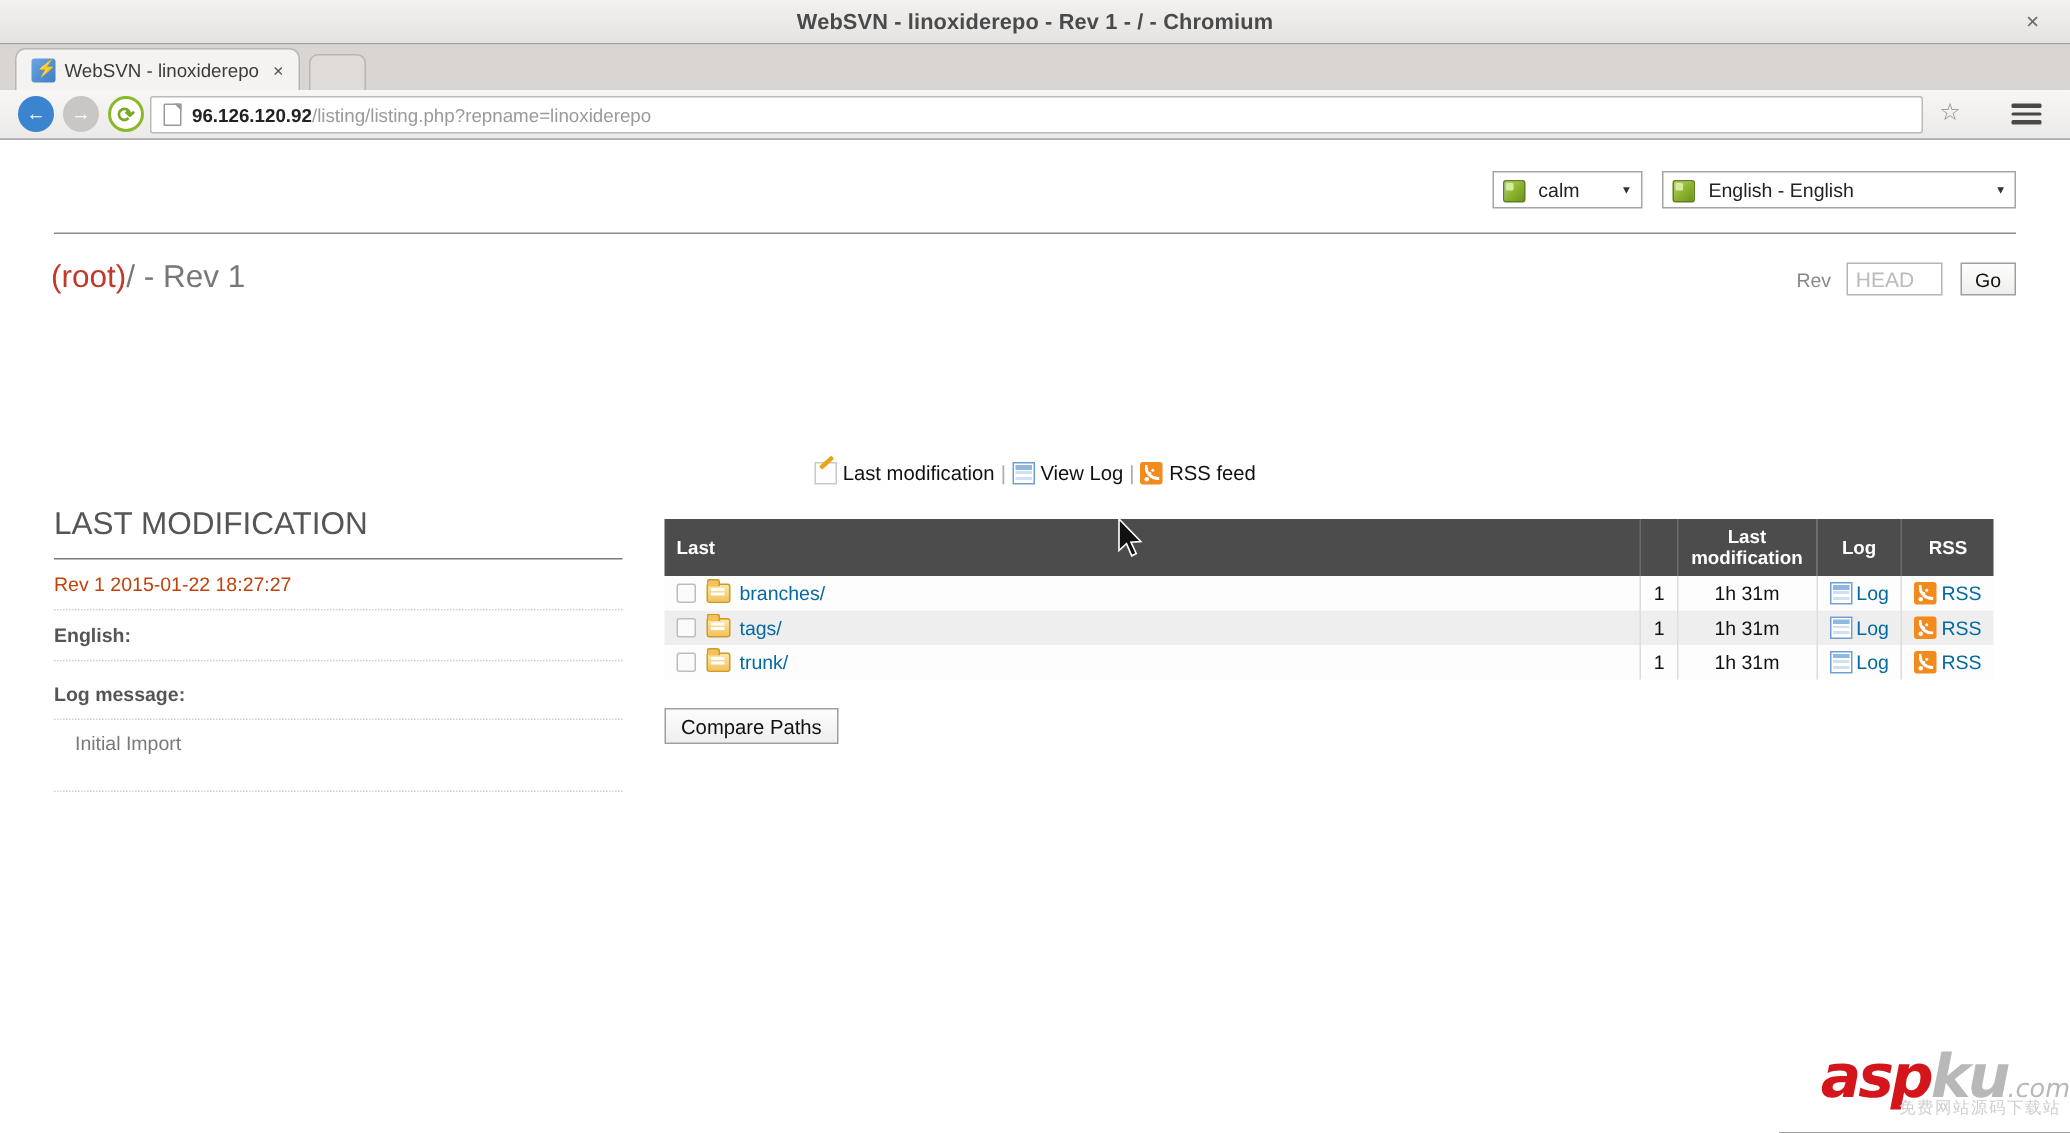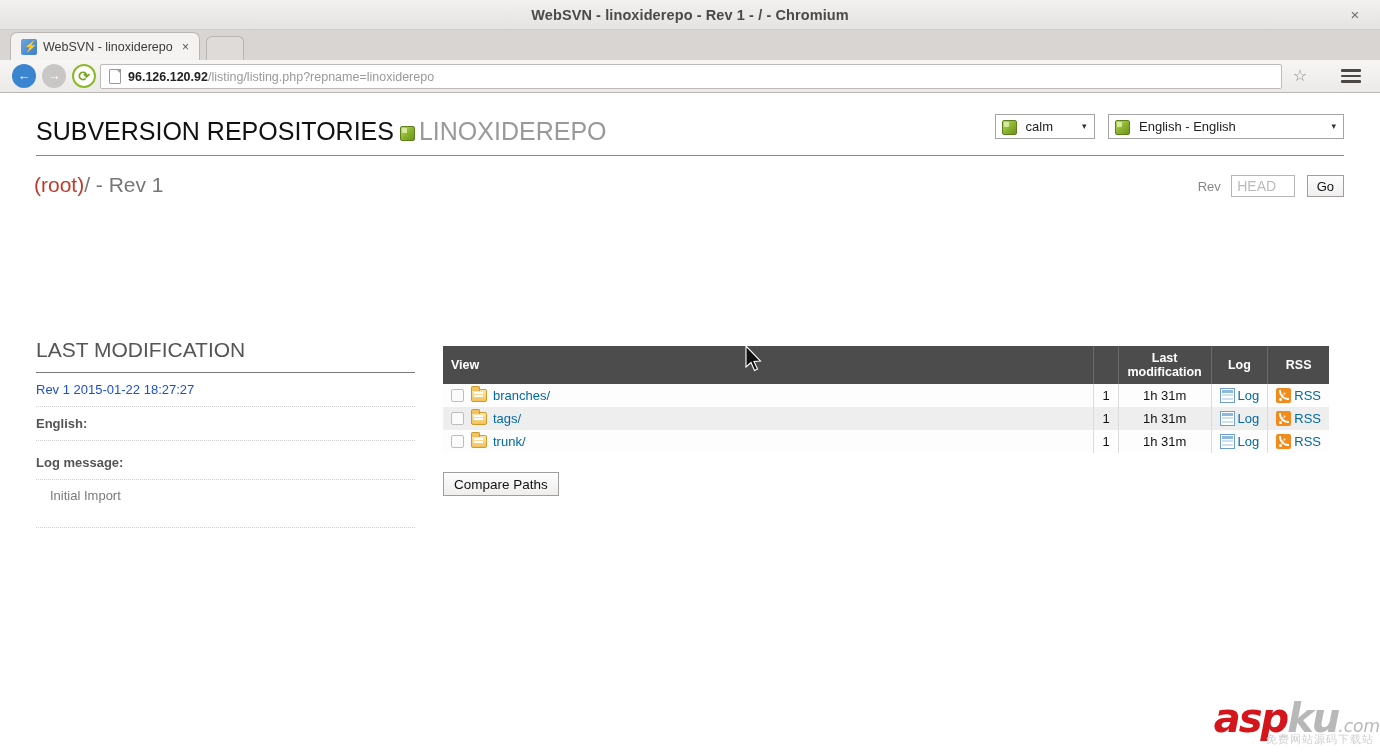--- a/index.html
+++ b/index.html
@@ -257,21 +257,21 @@
   #sidebar { position: absolute; left: 36px; top: 245px; width: 379px; }
   #sidebar-heading {
     font-size: 21px; color: #555; font-weight: normal;
     padding-bottom: 10px; margin: 0;
     border-bottom: 1px solid #7a7a7a;
     white-space: nowrap;
   }
   .sb-row {
     border-bottom: 1px dotted #cfcfcf;
     padding: 9px 0 9px 0;
-    font-size: 13px; color: #1d4ed8;
+    font-size: 13px; color: #c2410c;
   }
   .sb-row.bold { color: #555; font-weight: bold; }
   .sb-row.logmsg-head { border-bottom: 1px dotted #cfcfcf; padding-top: 14px; }
   .sb-row.logmsg-body {
     color: #7a7a7a; font-weight: normal;
     padding: 8px 0 24px 14px;
     border-bottom: 1px dotted #cfcfcf;
   }
 
   
@@ -419,23 +419,20 @@
     <div id="menu-btn">
         <i></i>
         <i></i>
         <i></i>
       </div>
   </div>
 
   <div id="viewport">
 
     <div id="svn-header">
-      <div id="svn-title">
-        <span>SUBVERSION REPOSITORIES</span><span class="cube-icon"></span><span class="repo-name">LINOXIDEREPO</span>
-      </div>
       <div class="selects">
         <div class="sel" id="sel-theme">
           <span class="cube-icon"></span>
           <span class="sel-label">calm</span>
           <span class="sel-arrow">▾</span>
         </div>
         <div class="sel" id="sel-lang">
           <span class="cube-icon"></span>
           <span class="sel-label">English - English</span>
           <span class="sel-arrow">▾</span>
@@ -447,33 +444,36 @@
       <span class="root">(root)</span><span>/ - Rev 1</span>
     </div>
     <div id="rev-box">
       <span id="rev-label">Rev</span>
       <span id="rev-input">
         <input type="text" placeholder="HEAD" style="">
       </span>
       <span id="go-btn">Go</span>
     </div>
 
+    <div id="action-links">
+      <a><span class="ico ico-pencil"></span><span>Last modification</span></a><span class="sep">|</span><a><span class="ico ico-grid"></span><span>View Log</span></a><span class="sep">|</span><a><span class="ico ico-rss"></span><span>RSS feed</span></a>
+    </div>
 
     <div id="sidebar">
       <h2 id="sidebar-heading">LAST MODIFICATION</h2>
       <div class="sb-row">Rev 1 2015-01-22 18:27:27</div>
       <div class="sb-row bold">English:</div>
       <div class="sb-row bold logmsg-head">Log message:</div>
       <div class="sb-row logmsg-body">Initial Import</div>
     </div>
 
     <table id="file-table">
       <thead>
         <tr>
-          <th class="c-path">View</th>
+          <th class="c-path">Last</th>
           <th class="c-rev"></th>
           <th class="c-mod">Last modification</th>
           <th class="c-log">Log</th>
           <th class="c-rss">RSS</th>
         </tr>
       </thead>
       <tbody id="table-body">
           <tr class="odd">
             <td class="t-path"><span class="row-check"></span><span class="ico-folder"></span><a>branches/</a></td>
             <td class="t-rev">1</td>

